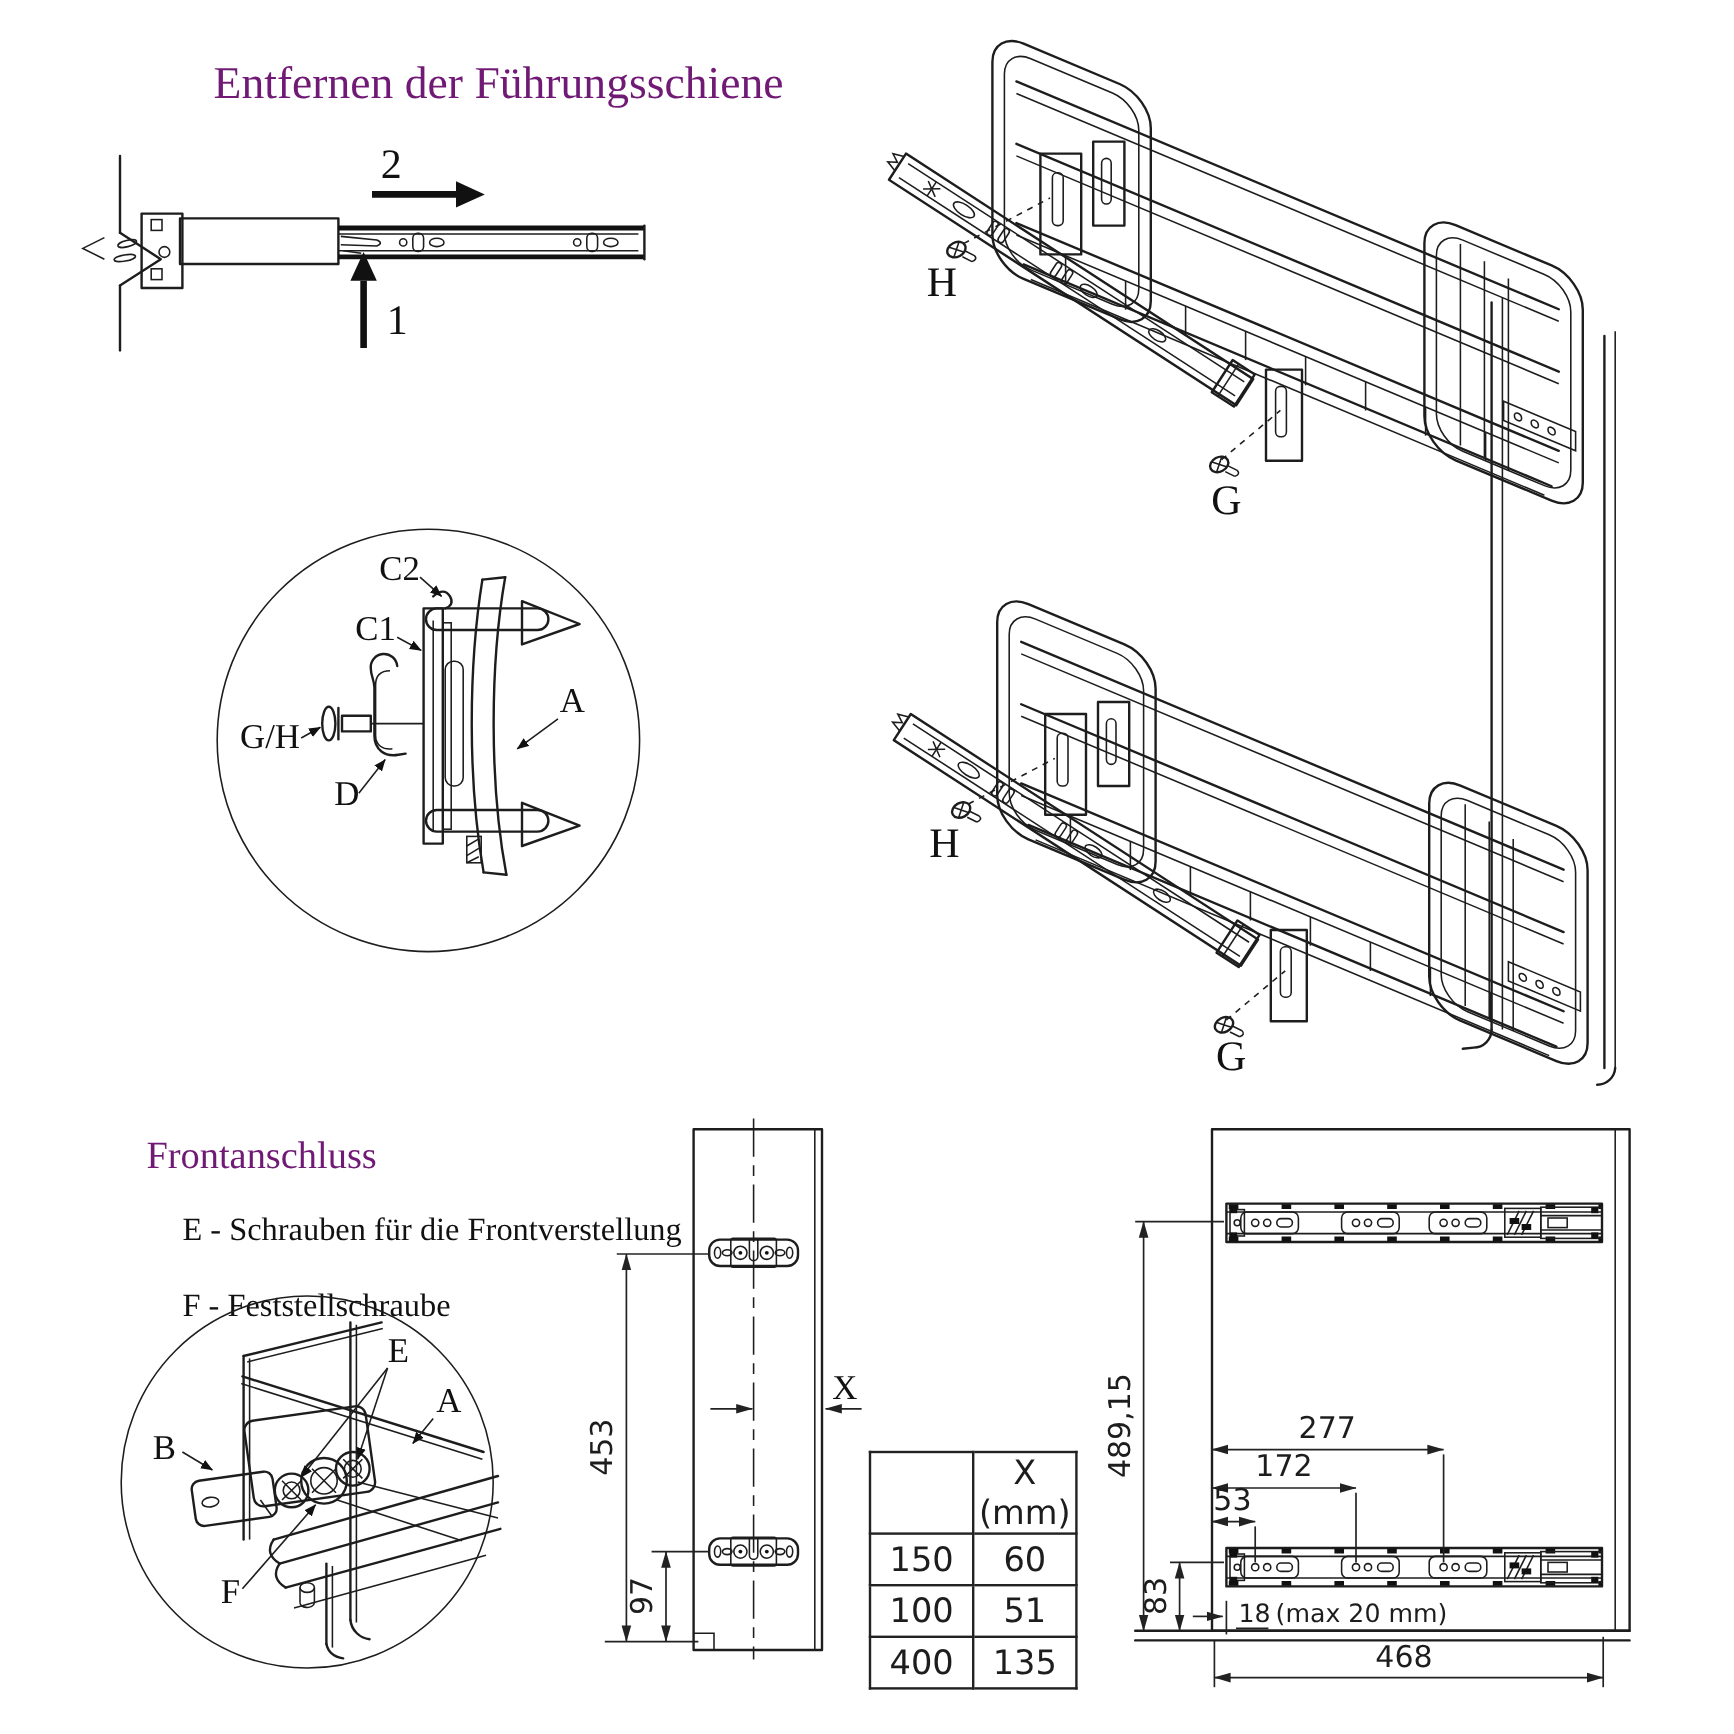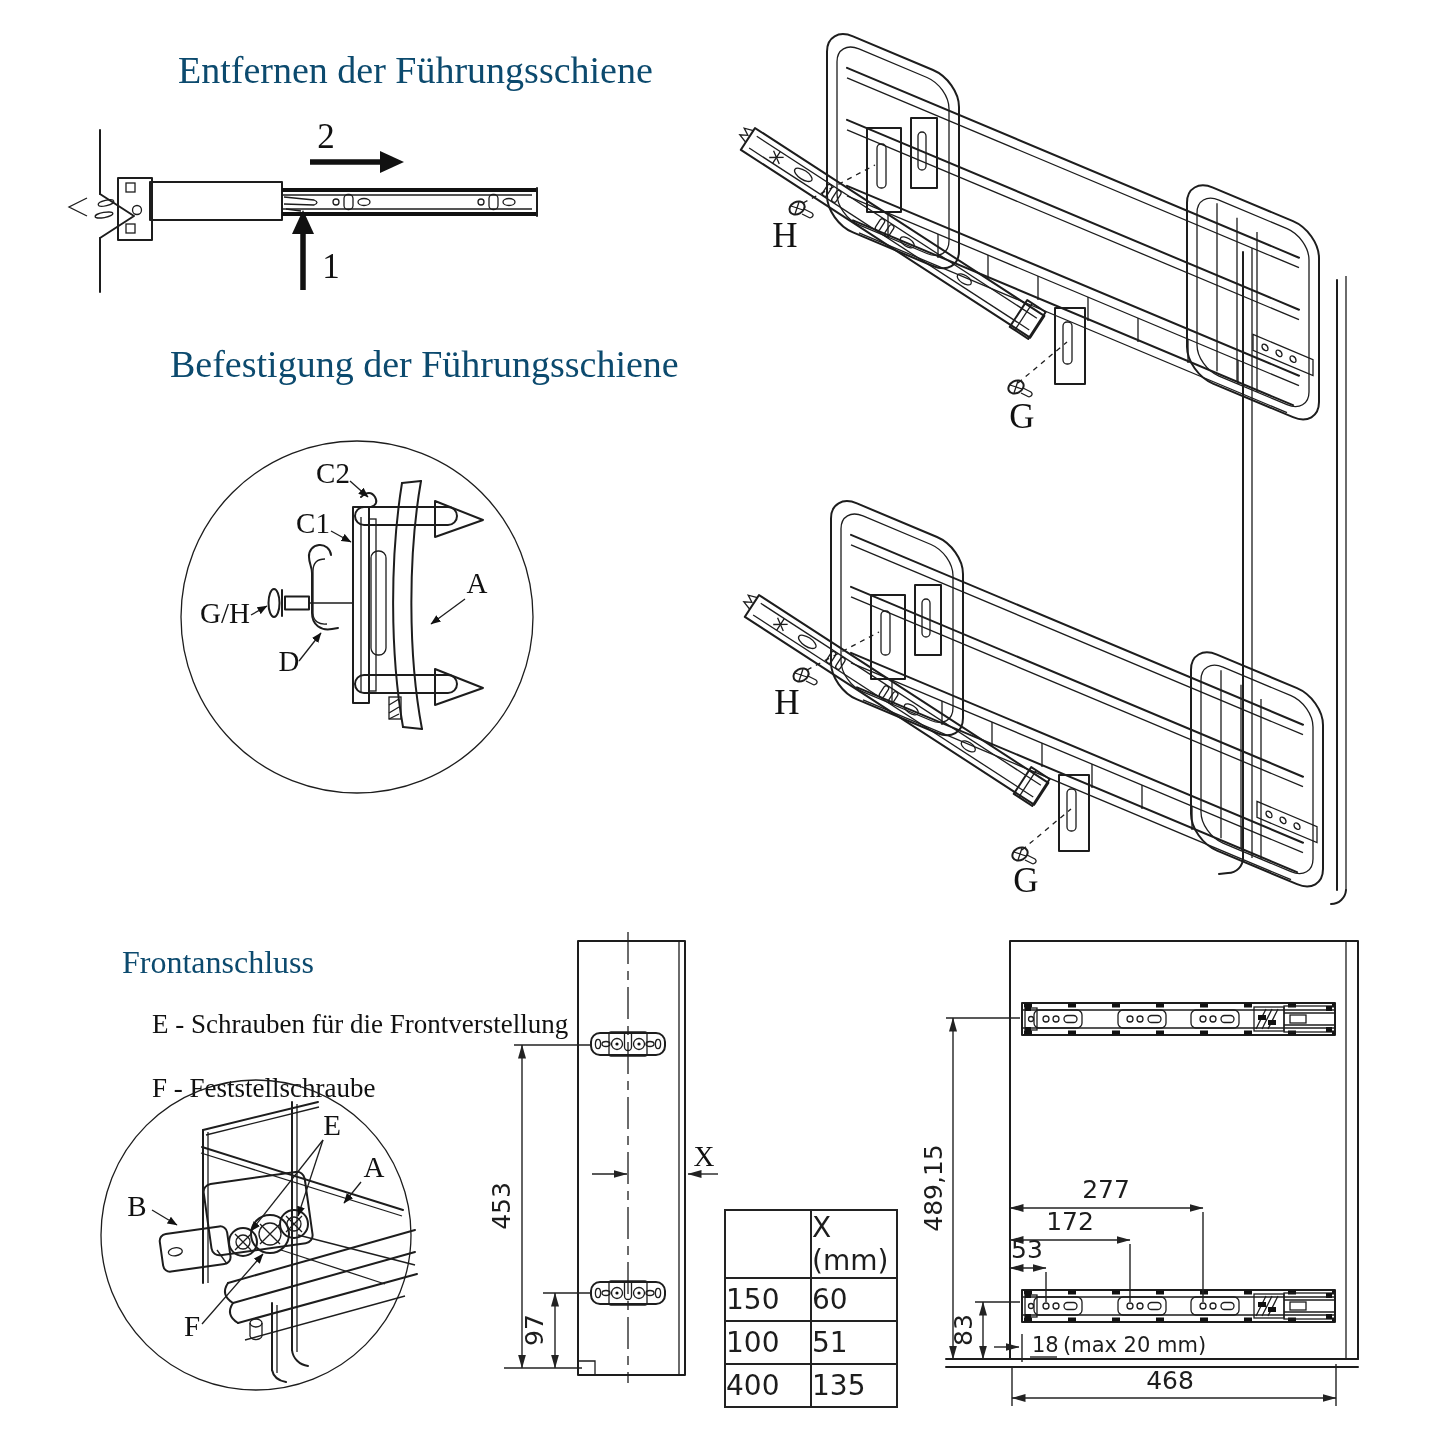--- a/index.html
+++ b/index.html
@@ -1,34 +1,34 @@
 <!DOCTYPE html>
 <html><head>
 <meta charset="utf-8">
 <style>
   html,body{margin:0;padding:0;background:#fff;}
   #canvas{position:relative;width:1445px;height:1445px;background:#fff;overflow:hidden;
           font-family:"Liberation Serif",serif;color:#111;}
   .abs{position:absolute;}
-  .title{font-family:"Liberation Serif",serif;font-size:38px;color:#0c4a6e;white-space:nowrap;}
+  .title{font-family:"Liberation Serif",serif;font-size:38px;color:#701a75;white-space:nowrap;}
   .legend-line{font-family:"Liberation Serif",serif;font-size:27px;color:#111;white-space:nowrap;line-height:1.22;}
   svg{overflow:visible;}
   svg .ln{stroke:#1d1d1d;fill:none;stroke-width:2;stroke-linecap:round;stroke-linejoin:round;}
   svg .thin{stroke:#1d1d1d;fill:none;stroke-width:1.3;}
   svg .thick{stroke:#111;fill:none;stroke-width:4;}
   svg .fat{stroke:#111;fill:none;stroke-width:5.5;}
   svg .fill{fill:#111;stroke:none;}
   svg .dimln{stroke:#222;fill:none;stroke-width:1.4;}
   svg text.lbl{font-family:"Liberation Serif",serif;font-size:29px;fill:#111;}
   svg text.biglbl{font-family:"Liberation Serif",serif;font-size:35px;fill:#111;}
   svg text.dim{font-family:"DejaVu Sans",sans-serif;font-size:25px;fill:#1d1d1d;}
   svg text.dimsm{font-family:"DejaVu Sans",sans-serif;font-size:21px;fill:#1d1d1d;}
   .skew *{vector-effect:non-scaling-stroke;}
   table.xtab{border-collapse:collapse;font-family:"DejaVu Sans",sans-serif;font-size:28px;color:#1d1d1d;}
-  table.xtab td{border:2px solid #222;width:84px;height:41px;text-align:left;padding:0;}
+  table.xtab td{border:2px solid #222;width:84px;height:41px;text-align:center;padding:0;}
 </style>
 </head>
 <body>
 
 <div id="canvas">
 
   <svg class="abs" width="0" height="0">
     <defs>
       <marker id="dimarr" markerWidth="15" markerHeight="10" refX="13.5" refY="5" orient="auto-start-reverse" markerUnits="userSpaceOnUse">
         <path d="M0,1 L14,5 L0,9 Z" fill="#222"></path>
@@ -79,21 +79,20 @@
       <polygon class="fill" points="320,33 320,55 344,44"></polygon>
       <text class="biglbl" x="266" y="30" text-anchor="middle">2</text>
     </g>
     <g>
       <line class="fat" x1="243" y1="172" x2="243" y2="116"></line>
       <polygon class="fill" points="232,116 254,116 243,92"></polygon>
       <text class="biglbl" x="271" y="160" text-anchor="middle">1</text>
     </g>
   </svg>
 
-  <div class="abs title" style="left:170px;top:342px">Befestigung der Führungsschiene</div>
 
   <svg class="abs" style="left:165px;top:425px" width="390" height="390" viewBox="0 0 390 390">
     <circle class="thin" cx="192" cy="192" r="176" stroke-width="1.8"></circle>
     <g>
       <path class="ln" d="M256,56 C243,130 243,230 257,304"></path>
       <path class="ln" d="M237,58 C225,132 225,228 238,302"></path>
       <line class="ln" x1="237" y1="58" x2="256" y2="56"></line>
       <line class="ln" x1="238" y1="302" x2="257" y2="304"></line>
     </g>
     <g>

